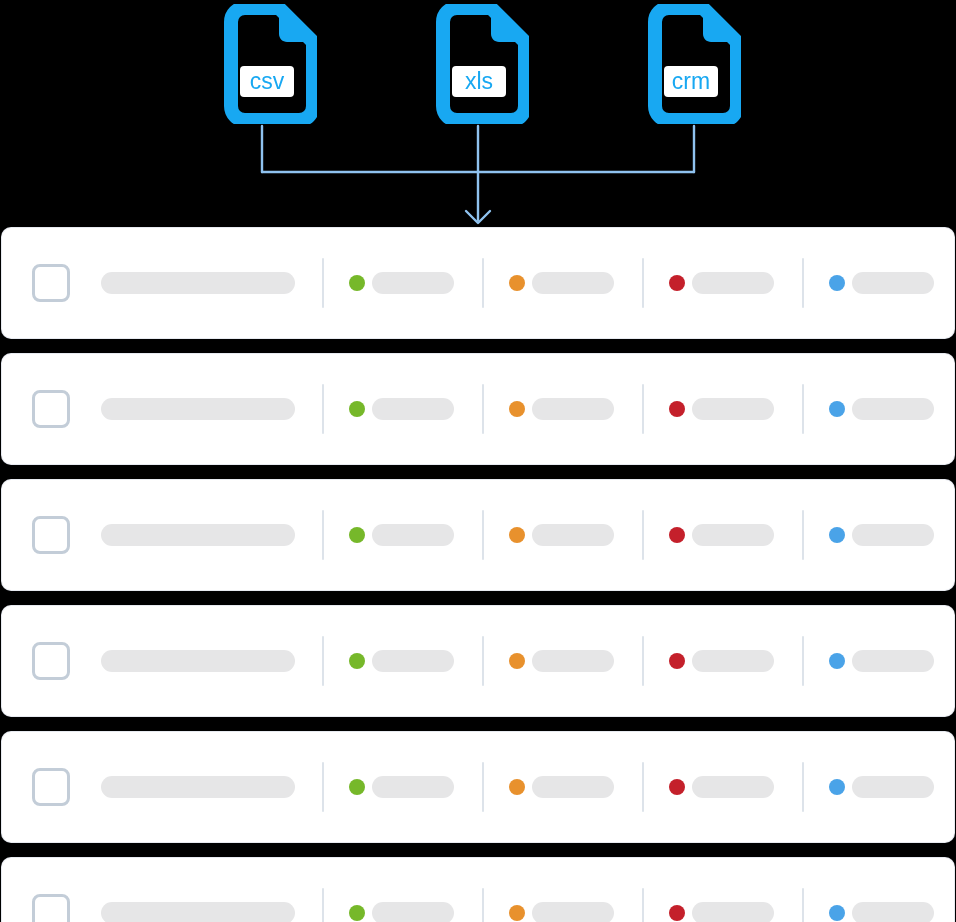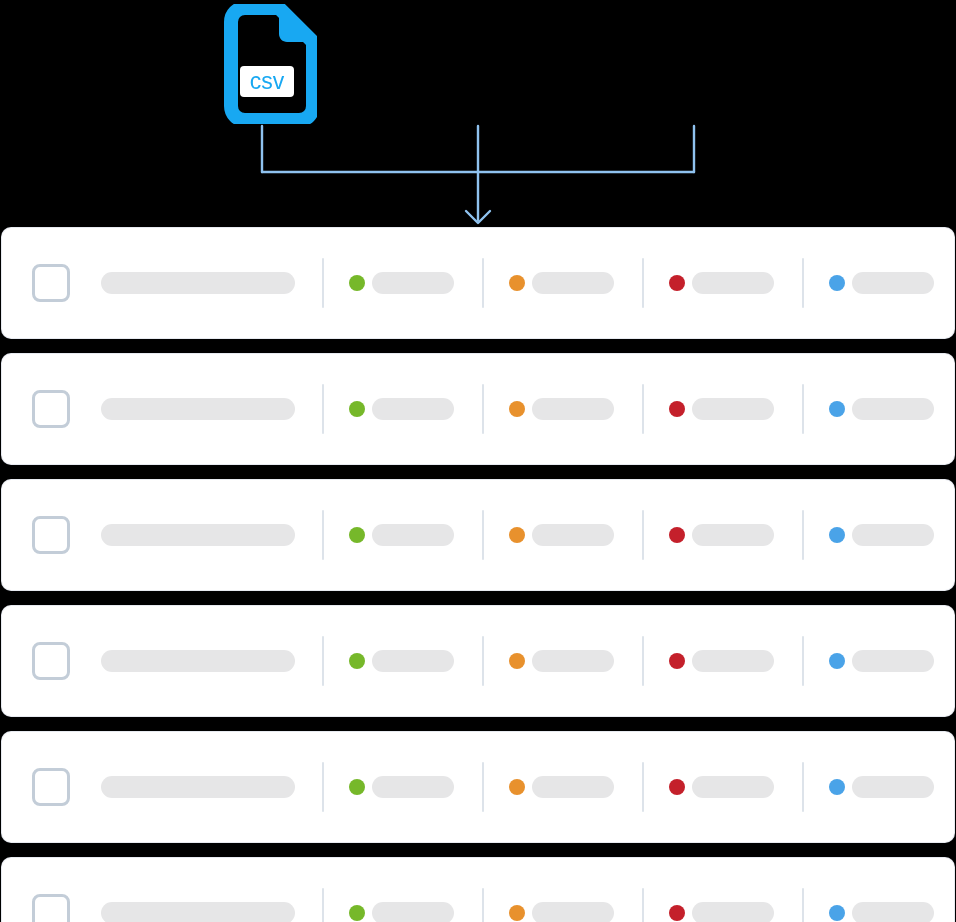--- a/index.html
+++ b/index.html
@@ -140,20 +140,34 @@
 <div id="stage">
 
   <div class="files-row" id="files-row">
       <div class="file-icon" style="left: 217px;">
         <svg viewBox="0 0 100 120" xmlns="http://www.w3.org/2000/svg">
           <path d="M14 18 C14 10 20 4 28 4 L62 4 L96 38 L96 102 C96 110 90 116 82 116 L28 116 C20 116 14 110 14 102 Z" fill="none" stroke="#18a8f2" stroke-width="14" stroke-linejoin="round"></path>
           <path d="M62 4 L96 38 L70 38 C65.6 38 62 34.4 62 30 Z" fill="#18a8f2"></path>
         </svg>
         <div class="file-ext-label">csv</div>
       </div>
+      <div class="file-icon" style="left: 429px;">
+        <svg viewBox="0 0 100 120" xmlns="http://www.w3.org/2000/svg">
+          <path d="M14 18 C14 10 20 4 28 4 L62 4 L96 38 L96 102 C96 110 90 116 82 116 L28 116 C20 116 14 110 14 102 Z" fill="none" stroke="#18a8f2" stroke-width="14" stroke-linejoin="round"></path>
+          <path d="M62 4 L96 38 L70 38 C65.6 38 62 34.4 62 30 Z" fill="#18a8f2"></path>
+        </svg>
+        <div class="file-ext-label">xls</div>
+      </div>
+      <div class="file-icon" style="left: 641px;">
+        <svg viewBox="0 0 100 120" xmlns="http://www.w3.org/2000/svg">
+          <path d="M14 18 C14 10 20 4 28 4 L62 4 L96 38 L96 102 C96 110 90 116 82 116 L28 116 C20 116 14 110 14 102 Z" fill="none" stroke="#18a8f2" stroke-width="14" stroke-linejoin="round"></path>
+          <path d="M62 4 L96 38 L70 38 C65.6 38 62 34.4 62 30 Z" fill="#18a8f2"></path>
+        </svg>
+        <div class="file-ext-label">crm</div>
+      </div>
     </div>
 
   <div class="connector">
     <svg width="956" height="115" viewBox="0 0 956 115" xmlns="http://www.w3.org/2000/svg">
       <g fill="none" stroke="#8fc2ef" stroke-width="2.4" stroke-linecap="round" stroke-linejoin="round">
         <path d="M262,6 L262,52"></path>
         <path d="M694,6 L694,52"></path>
         <path d="M262,52 L694,52"></path>
         <path d="M478,6 L478,100"></path>
         <path d="M466,91 L478,103 L490,91"></path>

